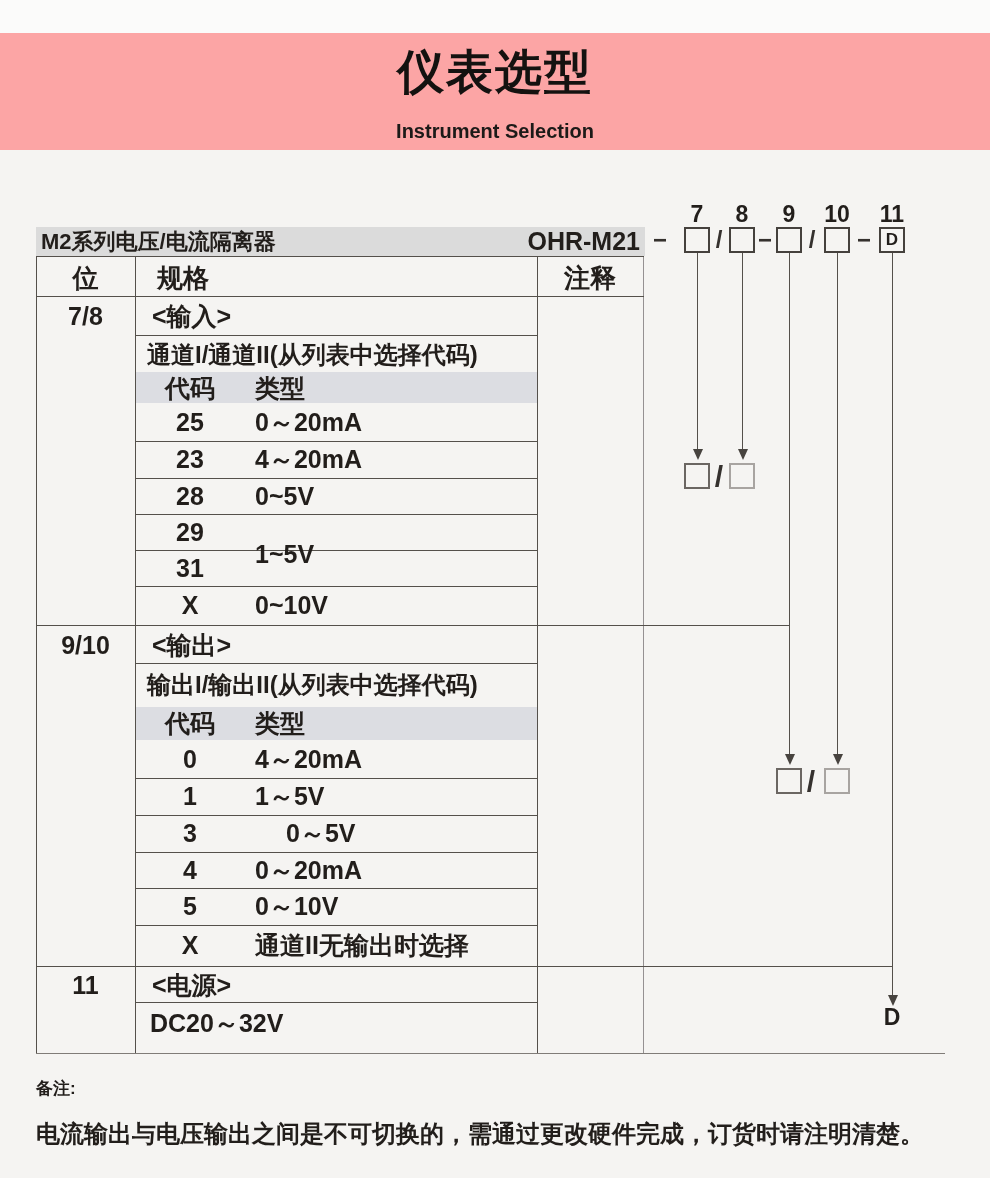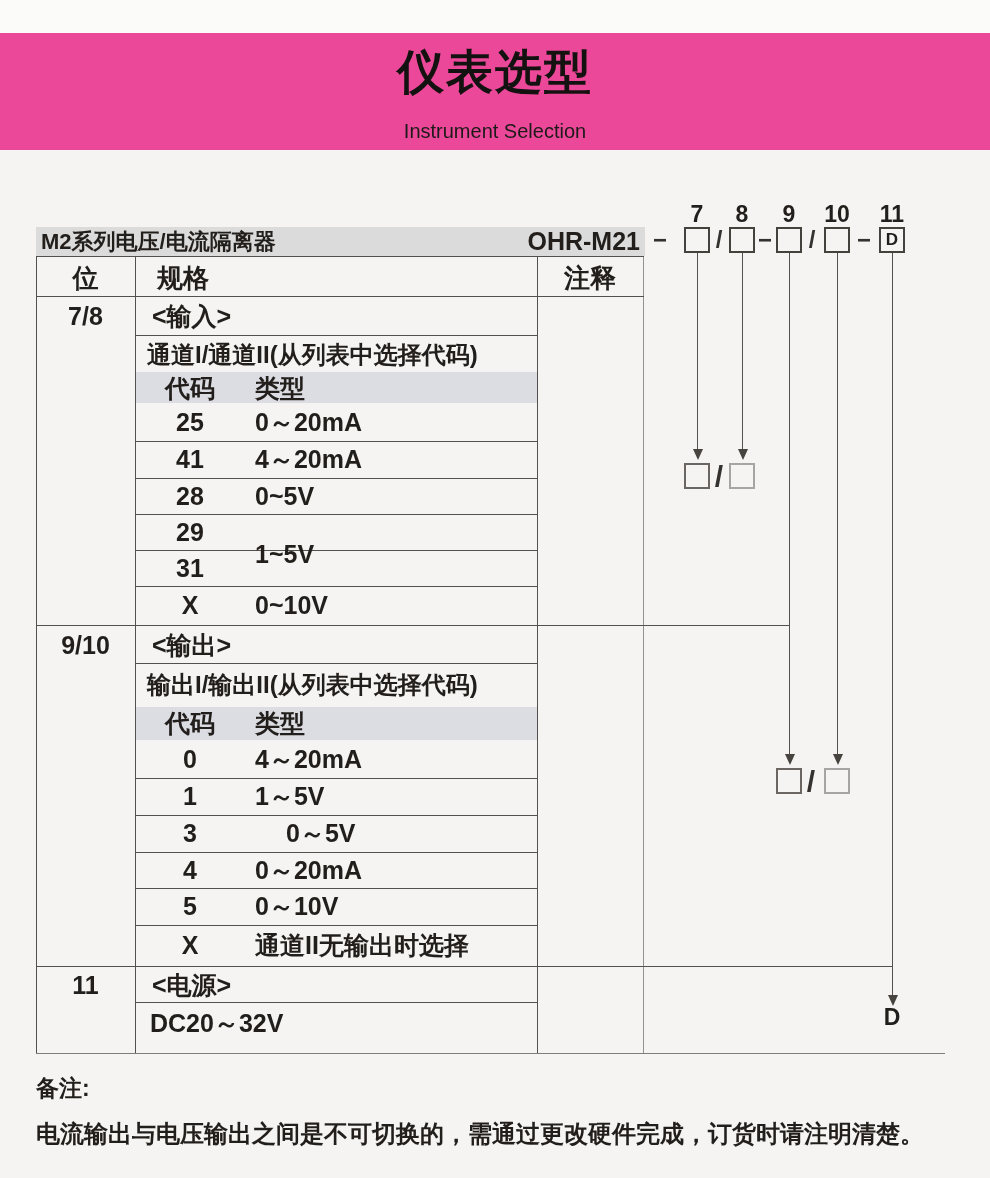--- a/index.html
+++ b/index.html
@@ -20,24 +20,24 @@
           border:2px solid #45413d; display:flex; align-items:center;
           justify-content:center; background:transparent; }
   .cbox.light { border:2px solid #a8a4a1; }
   .cbox.mid   { border:2px solid #6b6662; }
   .dropline { position:absolute; width:1px; background:#54504b; }
   .arrow { position:absolute; width:0; height:0;
            border-left:5px solid transparent; border-right:5px solid transparent;
            border-top:11px solid #47433f; }
   #top-strip { position:absolute; left:0; top:0; width:990px; height:33px; background:#fbfbfa; }
   #title-band { position:absolute; left:0; top:33px; width:990px; height:117px;
-                background:#ec4899; display:flex; flex-direction:column;
+                background:#fca5a5; display:flex; flex-direction:column;
                 align-items:center; justify-content:center; }
   #page-title { font-size:47px; font-weight:700; color:#141210; letter-spacing:2px; }
-  #page-subtitle { font-size:20px; font-weight:400; color:#1c1a18; margin-top:16px; }
+  #page-subtitle { font-size:20px; font-weight:700; color:#1c1a18; margin-top:16px; }
   #model-strip { position:absolute; left:36px; top:227px; width:609px; height:29px;
                  background:#dbdbdb; display:flex; align-items:center;
                  justify-content:space-between; padding:0 5px; box-sizing:border-box;gap:40px; }
   #product-name { font-size:22px; font-weight:700; }
   #model-code   { font-size:25px; font-weight:700; }
   .sep { position:absolute; display:flex; align-items:center; justify-content:center;
          font-size:24px; font-weight:600; color:#35312e; }
   .digit { position:absolute; width:40px; display:flex; justify-content:center;
            font-size:23px; font-weight:600; }
   .notes { font-weight:700; }
@@ -128,21 +128,21 @@
   <div class="t tc" style="left:537px; top:261px; width:106px; height:33px; font-size:26px; font-weight:700;">注释</div>
 
   <div class="t tc" style="left:36px; top:299px; width:99px; height:34px;">7/8</div>
   <div class="t" style="left:152px; top:299px; height:34px;">&lt;输入&gt;</div>
   <div class="t" style="left:147px; top:338px; height:33px; font-size:24px;">通道I/通道II(从列表中选择代码)</div>
   <div class="t tc" style="left:150px; top:374px; width:80px; height:28px;">代码</div>
   <div class="t" style="left:255px; top:374px; height:28px;">类型</div>
 
   <div class="t tc" style="left:150px; top:404px; width:80px; height:36px;">25</div>
   <div class="t" style="left:255px; top:404px; height:36px;">0～20mA</div>
-  <div class="t tc" style="left:150px; top:442px; width:80px; height:35px;">41</div>
+  <div class="t tc" style="left:150px; top:442px; width:80px; height:35px;">23</div>
   <div class="t" style="left:255px; top:442px; height:35px;">4～20mA</div>
   <div class="t tc" style="left:150px; top:479px; width:80px; height:34px;">28</div>
   <div class="t" style="left:255px; top:479px; height:34px;">0~5V</div>
   <div class="t tc" style="left:150px; top:515px; width:80px; height:34px;">29</div>
   <div class="t" style="left:255px; top:537px; height:34px;">1~5V</div>
   <div class="t tc" style="left:150px; top:551px; width:80px; height:34px;">31</div>
   <div class="t" style="left:255px; top:551px; height:34px;margin-top:37px;">0~10V</div>
   <div class="t tc" style="left:150px; top:587px; width:80px; height:37px;">X</div>
 
   <div class="t tc" style="left:36px; top:628px; width:99px; height:34px;">9/10</div>
@@ -161,16 +161,16 @@
   <div class="t" style="left:255px; top:853px; height:34px;">0～20mA</div>
   <div class="t tc" style="left:150px; top:889px; width:80px; height:35px;">5</div>
   <div class="t" style="left:255px; top:889px; height:35px;">0～10V</div>
   <div class="t tc" style="left:150px; top:926px; width:80px; height:38px;">X</div>
   <div class="t" style="left:255px; top:926px; height:38px;">通道II无输出时选择</div>
 
   <div class="t tc" style="left:36px; top:969px; width:99px; height:33px;">11</div>
   <div class="t" style="left:152px; top:969px; height:33px;">&lt;电源&gt;</div>
   <div class="t" style="left:150px; top:1004px; height:38px;">DC20～32V</div>
 
-  <div class="t notes" style="left:36px; top:1071px; height:34px; font-size:23px;">备注:</div>
+  <div class="t notes" style="left:36px; top:1071px; height:34px; font-size:17px;">备注:</div>
   <div class="t notes" style="left:36px; top:1116px; height:36px; font-size:24px;">电流输出与电压输出之间是不可切换的，需通过更改硬件完成，订货时请注明清楚。</div>
 
 </div>
 
 </body></html>

